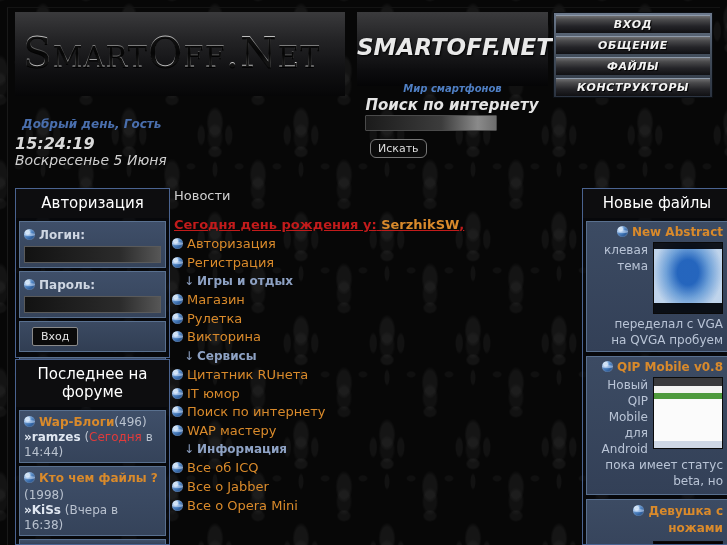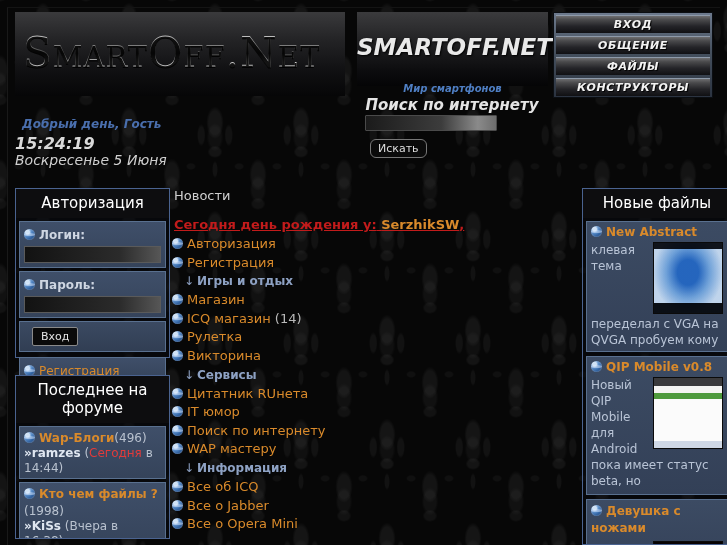--- a/index.html
+++ b/index.html
@@ -159,21 +159,21 @@
   .c-item{font-size:13px;line-height:18.6px;white-space:nowrap;}
   .c-item a{color:#d98a2b;text-decoration:none;}
   .c-item .cnt{color:#b9b9b9;}
   .c-sep{
     font-size:12px;color:#8ea2c4;font-weight:bold;line-height:19px;
     padding-left:12px;white-space:nowrap;
   }
   .c-sep .ar{color:#8ea2c4;font-weight:normal;margin-right:3px;}
 
   
-  .fileblock{border:1px solid #59708f;background:linear-gradient(180deg,#3c4b63 0%,#334057 100%);margin-bottom:4px;padding:3px 4px 4px 4px;overflow:hidden;}
+  .fileblock{border:1px solid #59708f;background:linear-gradient(180deg,#3c4b63 0%,#334057 100%);margin-bottom:4px;padding:3px 4px 4px 10px;overflow:hidden;text-align:right;}
   .fb-title{font-size:12px;font-weight:bold;color:#d98a2b;line-height:15px;}
   .fb-body{font-size:12px;color:#b9c4d6;line-height:16px;margin-top:2px;}
   .thumb{float:right;width:68px;height:70px;margin:2px 0 2px 5px;border:1px solid #0a0a0a;}
   .thumb.t1{background:
       linear-gradient(180deg,#13161c 0 9%,#dfe9f4 9% 86%,#0c1016 86% 100%),
       radial-gradient(ellipse at 50% 42%, #2a6fc6 0 22%, #7fb0e2 45%, #dbe8f6 72%);
       background-blend-mode:multiply,normal;}
   .thumb.t2{background:
       linear-gradient(180deg,#3a3a3c 0 12%,#f4f4f2 12% 22%,#4e9a3c 22% 30%,#fbfbfb 30% 90%,#cfd8e6 90% 100%);}
   .thumb.t3{background:
@@ -223,21 +223,21 @@
     </div>
     <div class="row plain" style="padding:3px 4px;">
       <button class="submit">Вход</button>
     </div>
     <div class="row" style="margin-top:5px;">
       <span class="globe"></span><a class="lnk-orange" href="#">Регистрация</a>
     </div>
   </div>
 </div>
 
-<div class="panel" style="left:15px;top:375px;width:155px;height:164px;overflow:hidden;">
+<div class="panel" style="left:15px;top:359px;width:155px;height:186px;overflow:hidden;">
   <div class="panel-title">Последнее на форуме</div>
   <div class="panel-body">
     <div class="row" style="line-height:15px;">
       <span class="globe"></span><a class="lnk-orange" style="font-weight:bold" href="#">Wap-Блоги</a><span style="color:#b9c2cf;font-size:12px">(496)</span>
       <div style="font-size:12px;color:#b9c2cf;">
         <span style="color:#dfe6f0;font-weight:bold">»ramzes</span>
         <span>(</span><span style="color:#e03b3b">Сегодня</span><span> в 14:44)</span>
       </div>
     </div>
     <div class="row" style="line-height:15px;">
@@ -258,21 +258,20 @@
   <div class="c-head">Новости</div>
   <div class="bday">
     <span>Сегодня день рождения у:</span>
     <b>SerzhikSW</b><span>,</span>
   </div>
   <div id="news-list">
       <div class="c-item"><span class="globe"></span><a href="#">Авторизация</a><span class="cnt"></span></div>
       <div class="c-item"><span class="globe"></span><a href="#">Регистрация</a><span class="cnt"></span></div>
       <div class="c-sep"><span class="ar">↓</span><span>Игры и отдых</span></div>
       <div class="c-item"><span class="globe"></span><a href="#">Магазин</a><span class="cnt"></span></div>
-      <div class="c-item"><span class="globe"></span><a href="#">ICQ магазин</a><span class="cnt"> (14)</span></div>
       <div class="c-item"><span class="globe"></span><a href="#">Рулетка</a><span class="cnt"></span></div>
       <div class="c-item"><span class="globe"></span><a href="#">Викторина</a><span class="cnt"></span></div>
       <div class="c-sep"><span class="ar">↓</span><span>Сервисы</span></div>
       <div class="c-item"><span class="globe"></span><a href="#">Цитатник RUнета</a><span class="cnt"></span></div>
       <div class="c-item"><span class="globe"></span><a href="#">IT юмор</a><span class="cnt"></span></div>
       <div class="c-item"><span class="globe"></span><a href="#">Поиск по интернету</a><span class="cnt"></span></div>
       <div class="c-item"><span class="globe"></span><a href="#">WAP мастеру</a><span class="cnt"></span></div>
       <div class="c-sep"><span class="ar">↓</span><span>Информация</span></div>
       <div class="c-item"><span class="globe"></span><a href="#">Все об ICQ</a><span class="cnt"></span></div>
       <div class="c-item"><span class="globe"></span><a href="#">Все о Jabber</a><span class="cnt"></span></div>

